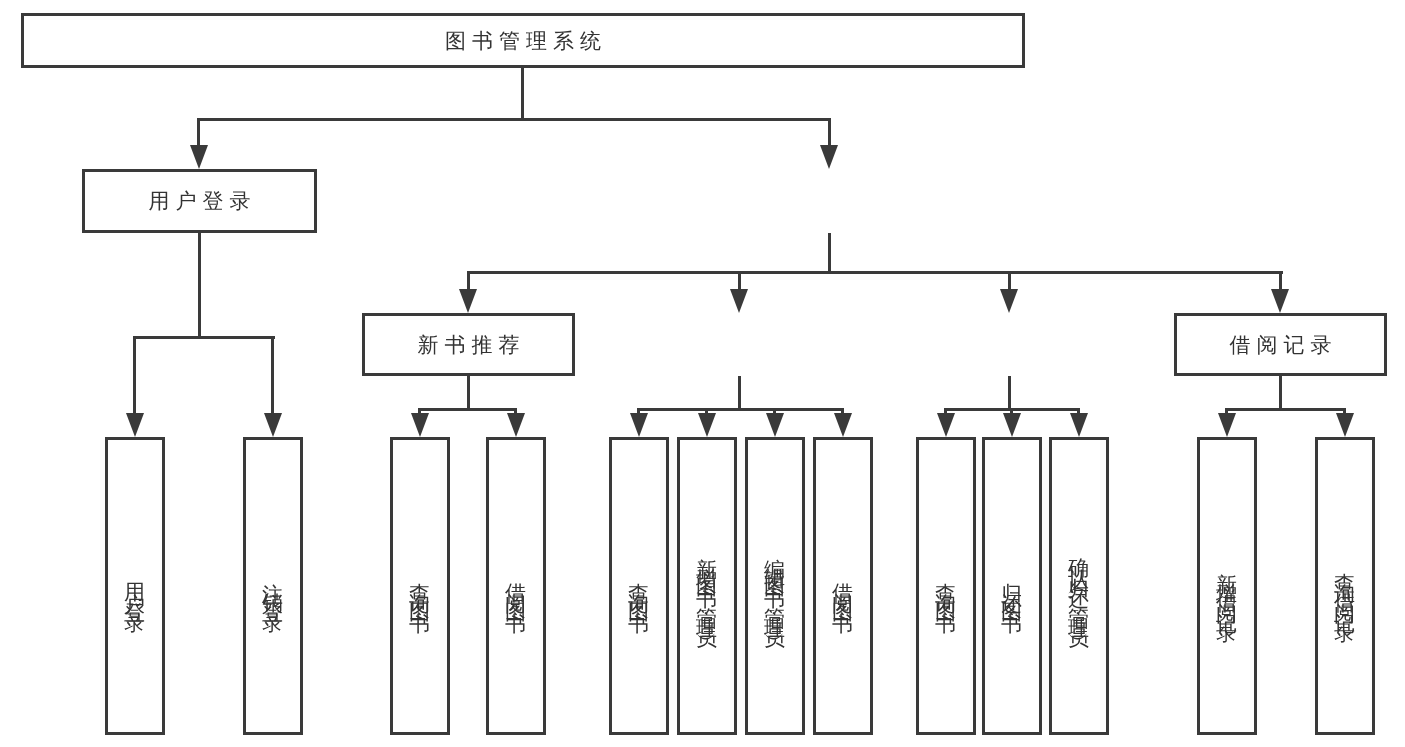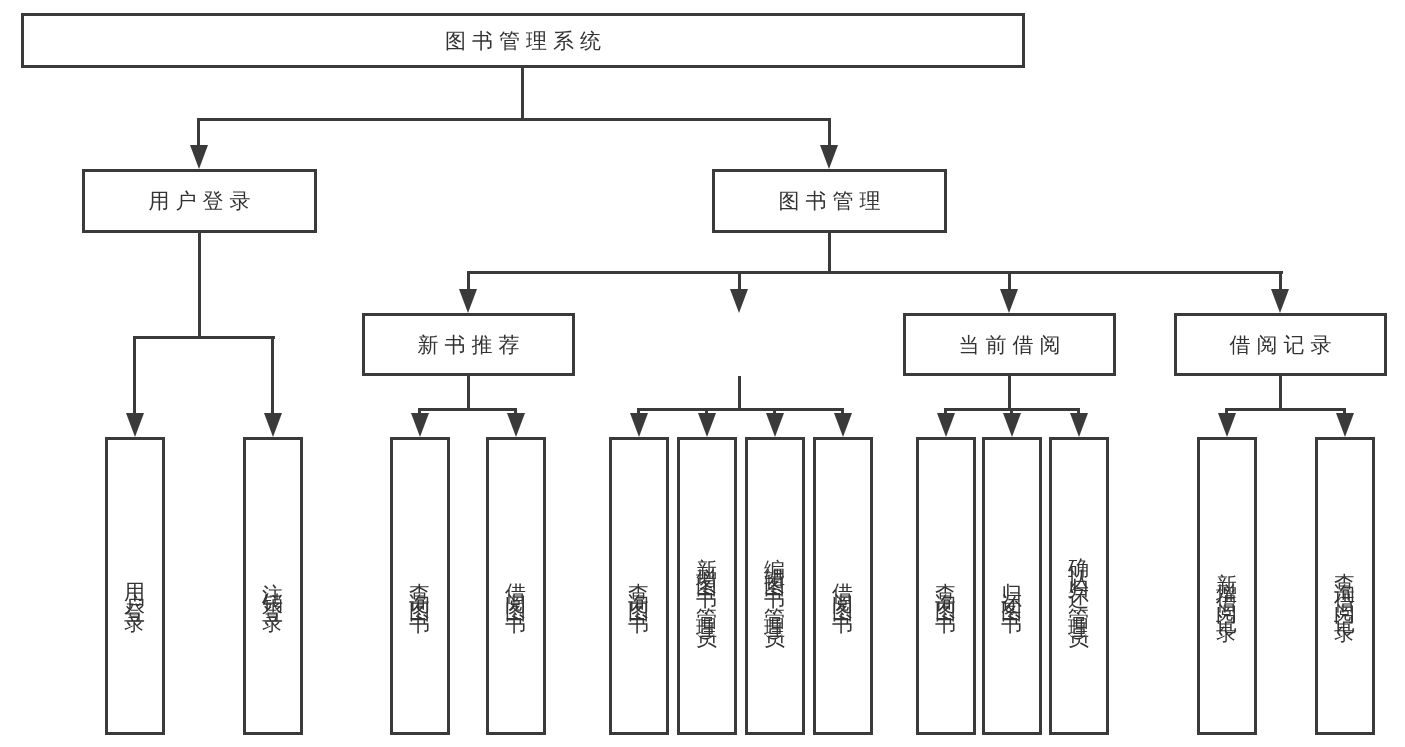--- a/index.html
+++ b/index.html
@@ -66,23 +66,20 @@
     <div class="hl" style="left:197px;top:118px;width:634px;"></div>
     <div class="vl" style="left:197px;top:118px;height:30px;"></div>
     <div class="arrow" style="left:190px;top:145px;"></div>
     <div class="vl" style="left:828px;top:118px;height:30px;"></div>
     <div class="arrow" style="left:820px;top:145px;"></div>
   </div>
 
   <div class="box hbox l2" style="left:82px;">
     <span>用户登录</span>
   </div>
-  <div class="box hbox l2" style="left:712px;">
-    <span>图书管理</span>
-  </div>
 
   <div>
     <div class="vl" style="left:198px;top:233px;height:103px;"></div>
     <div class="hl" style="left:133px;top:336px;width:142px;"></div>
     <div class="vl" style="left:133px;top:336px;height:80px;"></div>
     <div class="arrow" style="left:126px;top:413px;"></div>
     <div class="vl" style="left:271px;top:336px;height:80px;"></div>
     <div class="arrow" style="left:264px;top:413px;"></div>
   </div>
 
@@ -94,23 +91,20 @@
     <div class="vl" style="left:738px;top:271px;height:22px;"></div>
     <div class="arrow" style="left:730px;top:289px;"></div>
     <div class="vl" style="left:1008px;top:271px;height:22px;"></div>
     <div class="arrow" style="left:1000px;top:289px;"></div>
     <div class="vl" style="left:1279px;top:271px;height:22px;"></div>
     <div class="arrow" style="left:1271px;top:289px;"></div>
   </div>
 
   <div class="box hbox l3" style="left:362px;">
     <span>新书推荐</span>
-  </div>
-  <div class="box hbox l3" style="left:903px;">
-    <span>当前借阅</span>
   </div>
   <div class="box hbox l3" style="left:1174px;">
     <span>借阅记录</span>
   </div>
 
   <div>
     <div class="vl" style="left:467px;top:376px;height:32px;"></div>
     <div class="hl" style="left:418px;top:408px;width:99px;"></div>
     <div class="vl" style="left:418px;top:408px;height:8px;"></div>
     <div class="arrow" style="left:411px;top:413px;"></div>

